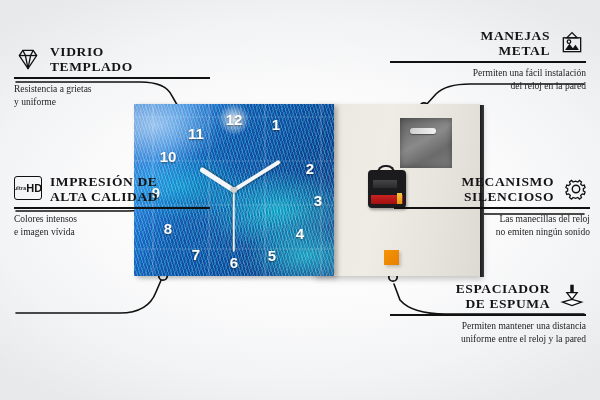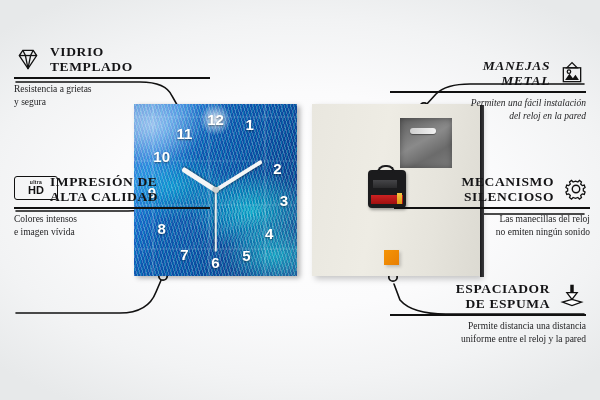--- a/index.html
+++ b/index.html
@@ -9,21 +9,21 @@
     background:
       radial-gradient(ellipse 70% 60% at 50% 50%, #ffffff 0%, #fbfbfc 45%, #f2f3f4 75%, #e7e9ea 100%);
     position:relative;
   }
   #stage { position:absolute; inset:0; }
 
   
   .product { position:absolute; left:134px; top:104px; width:346px; height:172px; }
 
   .clockface{
-    position:absolute; left:0; top:0; width:163px; height:172px;
+    position:absolute; left:0; top:0; width:200px; height:172px;
     overflow:hidden;
     background:#0d4fa8;
     box-shadow: 3px 2px 5px rgba(0,0,0,.30);
   }
   
   .art{ position:absolute; inset:0; }
   .art.l1{
     background:
       linear-gradient(118deg,#1a64c8 0%,#1e74d8 18%,#0e55ad 38%,#0b4ea3 55%,#0a3f8e 78%,#0a3a86 100%);
   }
@@ -124,22 +124,22 @@
   .co-head{ display:flex; align-items:center; gap:8px; }
   .callout.right .co-head{ flex-direction:row-reverse; }
   .co-title{ font-weight:700; font-size:13.5px; line-height:1.12; color:#141416;
              letter-spacing:.6px; text-transform:uppercase; }
   .co-rule{ height:1.6px; background:#111; margin:3px 0 4px; }
   .co-sub{ font-size:9.5px; line-height:1.35; color:#1d1d1f; }
   .ico{ width:28px; height:26px; flex:0 0 28px; }
   .ico svg{ width:100%; height:100%; display:block; }
 
   .hdbox{
-    width:44px;height:24px;border:1.6px solid #111;border-radius:3px;
-    display:flex;flex-direction:column;align-items:center;justify-content:center;
+    width:28px;height:24px;border:1.6px solid #111;border-radius:3px;
+    display:flex;flex-direction:row;align-items:center;justify-content:center;
     font-family:"Liberation Sans",sans-serif; color:#111;
   }
   .hdbox .u{ font-size:5px; line-height:5px; font-weight:700; letter-spacing:.3px;}
   .hdbox .d{ font-size:11px; line-height:11px; font-weight:700; }
 
   svg.links{ position:absolute; inset:0; width:600px; height:400px; pointer-events:none; }
 </style>
 </head>
 <body>
 
@@ -223,21 +223,21 @@
               <path d="M22 5 L19 11 L16 26"></path>
         </g>
           </svg>
       </span>
       <span class="co-title">
         <span>VIDRIO</span><br><span>TEMPLADO</span>
       </span>
     </div>
     <div class="co-rule"></div>
     <div class="co-sub">
-      <span>Resistencia a grietas</span><br><span>y segura</span>
+      <span>Resistencia a grietas</span><br><span>y uniforme</span>
     </div>
   </div>
 
   <div class="callout left" style="left:14px; top:174px;">
     <div class="co-head">
       <span class="ico">
         <span class="hdbox">
           <span class="u">ultra</span>
           <span class="d">HD</span>
         </span>
@@ -246,21 +246,21 @@
         <span>IMPRESIÓN DE</span><br><span>ALTA CALIDAD</span>
       </span>
     </div>
     <div class="co-rule"></div>
     <div class="co-sub">
       <span>Colores intensos</span><br><span>e imagen vívida</span>
     </div>
   </div>
 
 
-  <div class="callout right" style="left:390px; top:58px;font-style:italic;">
+  <div class="callout right" style="left:390px; top:28px;">
     <div class="co-head">
       <span class="ico">
         <svg viewBox="0 0 32 30">
             <g fill="none" stroke="#111" stroke-width="1.5">
           <path d="M16 3 L10 9 H22 Z"></path>
           <rect x="6" y="9" width="20" height="16"></rect>
           <path d="M8 23 L13 16 L17 21 L20 17 L24 23 Z" fill="#111" stroke="none"></path>
           <circle cx="12.5" cy="13.5" r="2"></circle>
         </g>
           </svg>
@@ -305,17 +305,17 @@
           <path d="M16 19 L5 22 L16 26 L27 22 Z" fill="#fff"></path>
         </g>
           </svg>
       </span>
       <span class="co-title">
         <span>ESPACIADOR</span><br><span>DE ESPUMA</span>
       </span>
     </div>
     <div class="co-rule"></div>
     <div class="co-sub">
-      <span>Permite distancia una distancia</span><br><span>uniforme entre el reloj y la pared</span>
+      <span>Permiten mantener una distancia</span><br><span>uniforme entre el reloj y la pared</span>
     </div>
   </div>
 
 </div>
 
 </body></html>

